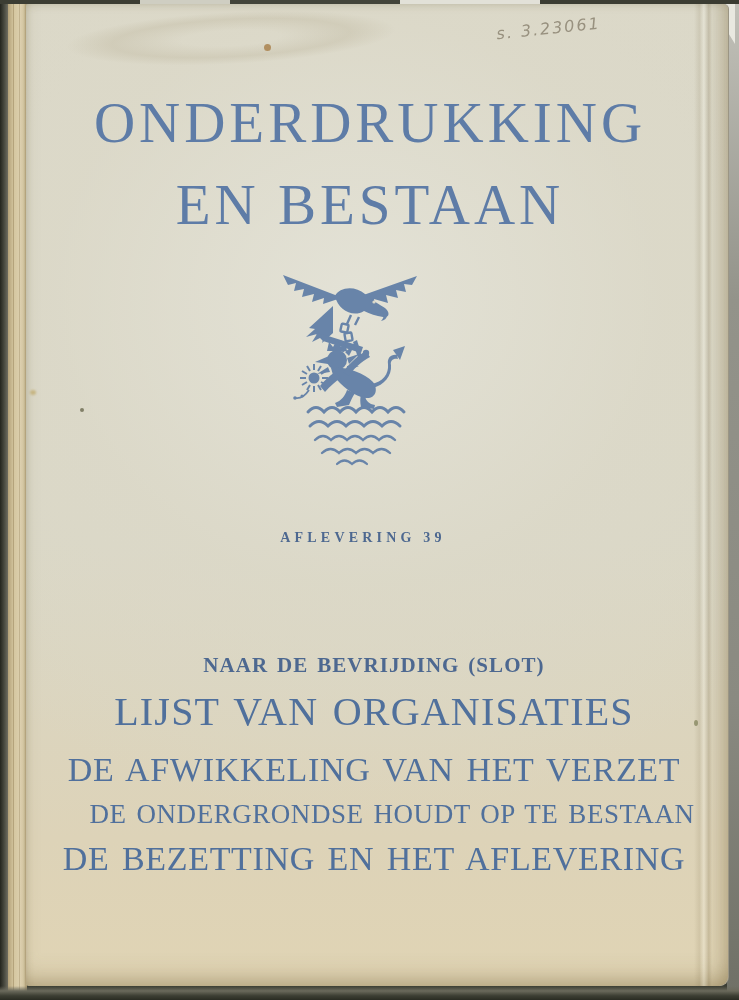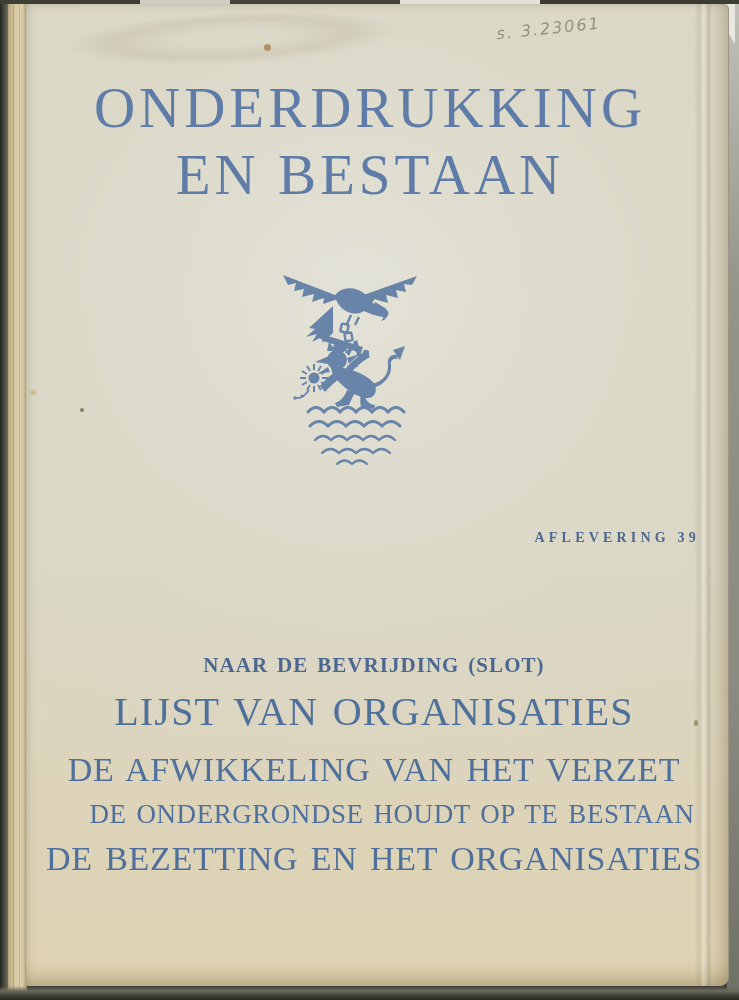--- a/index.html
+++ b/index.html
@@ -44,23 +44,23 @@
   .spot-c{left:54px;top:404px;width:4px;height:4px;background:#6b6a50;filter:blur(.4px);opacity:.8;}
   .spot-d{left:668px;top:716px;width:4px;height:6px;background:#7e8157;filter:blur(.5px);opacity:.7;}
   
   .handwriting{position:absolute;left:470px;top:12px;width:160px;transform:rotate(-6deg);
         font-family:"DejaVu Sans",sans-serif;font-style:italic;font-size:16px;
         letter-spacing:2px;color:var(--pencil,#8d8573);opacity:.85;}
   
   .title{position:absolute;top:70px;left:0;right:14px;margin:0;text-align:center;
         font-weight:normal;font-size:57px;line-height:67px;letter-spacing:.07em;
         color:var(--ink-title,#5e7ca7);}
-  .title span{display:block;}
+  .title span{display:block;margin-top:15px;}
   .emblem{position:absolute;left:255px;top:268px;}
-  .issue{position:absolute;top:524px;left:0;right:28px;text-align:right;
+  .issue{position:absolute;top:524px;left:0;right:28px;text-align:center;
         font-size:14px;line-height:20px;font-weight:bold;letter-spacing:.3em;
         color:var(--ink-label,#4d6890);}
   .contents{position:absolute;left:0;top:0;right:6px;height:100%;color:var(--ink-text,#50709c);}
   .c{position:absolute;left:0;right:0;text-align:center;white-space:nowrap;}
   .c0{top:648px;font-size:21px;line-height:26px;font-weight:bold;letter-spacing:.05em;word-spacing:.12em;color:var(--ink-label,#4d6890);}
   .c1{top:684px;font-size:40px;line-height:48px;letter-spacing:.03em;word-spacing:.08em;}
   .c2{top:745px;font-size:34px;line-height:42px;letter-spacing:.02em;word-spacing:.1em;}
   .c3{top:793px;font-size:27px;line-height:34px;letter-spacing:.02em;word-spacing:.1em;padding-left:36px;}
   .c4{top:834px;font-size:34px;line-height:42px;letter-spacing:.02em;word-spacing:.1em;}
 </style>
@@ -146,19 +146,19 @@
       </g>
     </svg>
 
     <div class="issue">AFLEVERING 39</div>
 
     <div class="contents">
       <div class="c c0">NAAR DE BEVRIJDING (SLOT)</div>
       <div class="c c2">DE AFWIKKELING VAN HET VERZET</div>
       <div class="c c1">LIJST VAN ORGANISATIES</div>
       <div class="c c3">DE ONDERGRONDSE HOUDT OP TE BESTAAN</div>
-      <div class="c c4">DE BEZETTING EN HET ORGANISATIES</div>
+      <div class="c c4">DE BEZETTING EN HET AFLEVERING</div>
     </div>
   </div>
 
   <div class="edge-bottom"></div>
   <div class="edge-top"></div>
 </div>
 
 </body></html>

